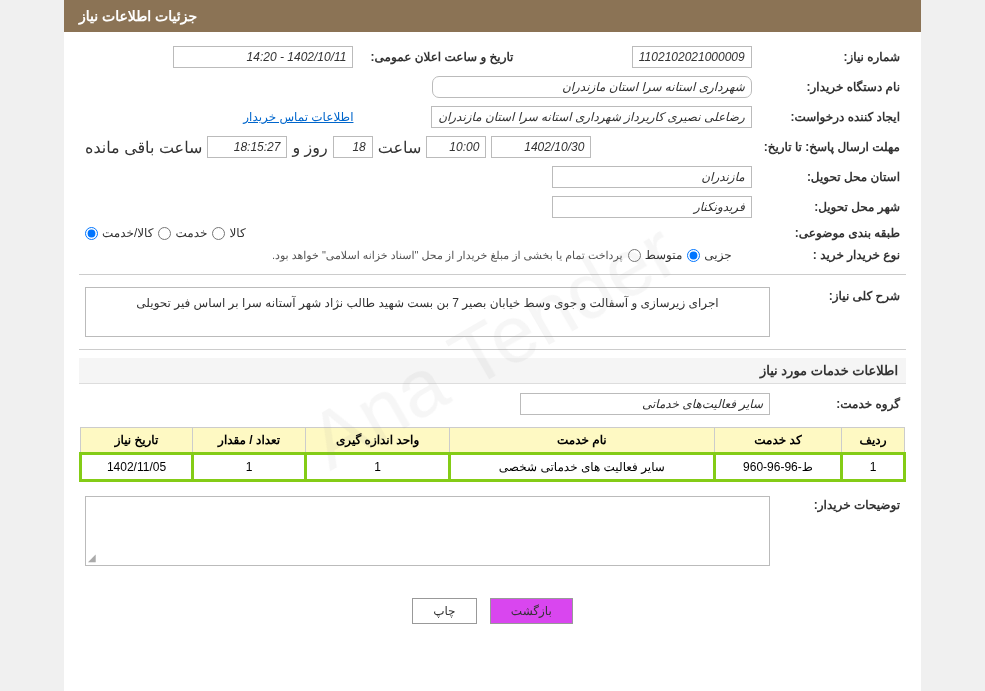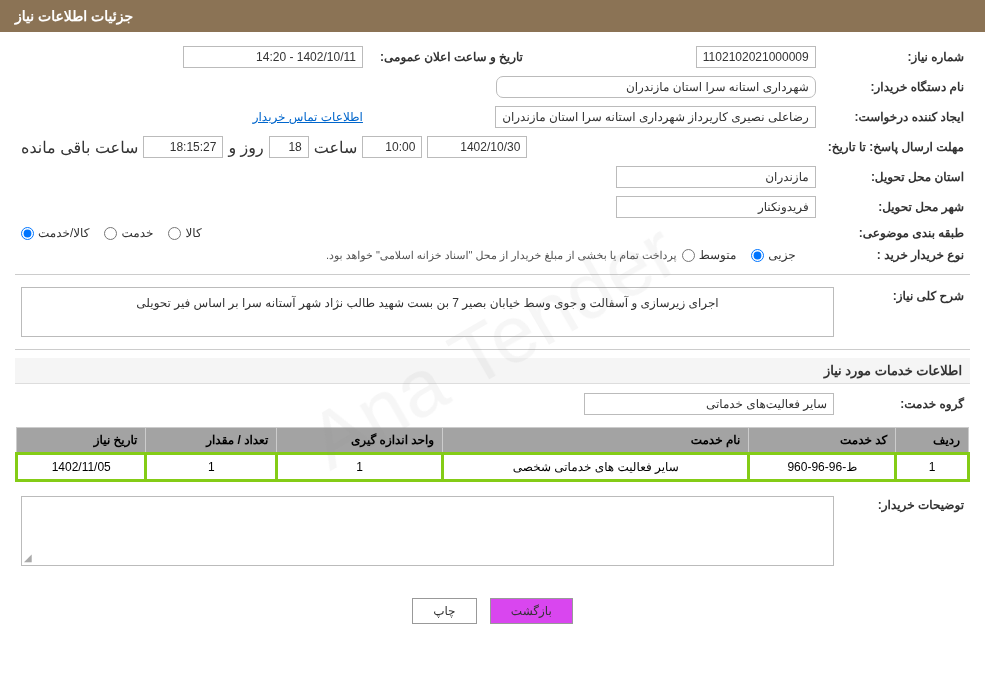--- a/index.html
+++ b/index.html
@@ -3,21 +3,21 @@
   <meta charset="utf-8">
   <style>
     * { box-sizing: border-box; margin: 0; padding: 0; }
     body {
       font-family: Tahoma, Arial, sans-serif;
       font-size: 12px;
       background: #f0f0f0;
       direction: rtl;
     }
     .page-wrapper {
-      width: 985px;
+      width: 857px;
       min-height: 691px;
       background: #fff;
       margin: 0 auto;
     }
     .header-bar {
       background: #8B7355;
       color: #fff;
       text-align: left;
       padding: 8px 15px;
       font-size: 14px;
@@ -50,36 +50,37 @@
     .input-box {
       border: 1px solid #bbb;
       background: #fff;
       padding: 3px 6px;
       display: inline-block;
       min-width: 180px;
       height: 22px;
       font-size: 12px;
       color: #333;
       direction: rtl;
+      font-style: italic;
     }
     .input-box-wide {
       min-width: 320px;
       border-radius: 7px;
     }
     .input-box-narrow {
       min-width: 120px;
     }
     .field-label {
       font-size: 16px;
       color: #333;
     }
     .radio-group {
       display: flex;
       align-items: center;
-      gap: 15px;
+      gap: 5px;
       flex-direction: row-reverse;
     }
     .radio-item {
       display: flex;
       align-items: center;
       gap: 4px;
       flex-direction: row-reverse;
     }
     .link-style {
       color: #0066cc;
@@ -104,24 +105,24 @@
       color: #333;
       border-bottom: 1px solid #ddd;
       margin-bottom: 5px;
     }
     .data-table {
       width: 100%;
       border-collapse: collapse;
       margin-bottom: 10px;
     }
     .data-table th {
-      background: #a3a3a3;
+      background: #fef9c3;
       border: 1px solid #ccc;
       padding: 5px 8px;
-      text-align: right;
+      text-align: center;
       font-size: 12px;
       font-weight: bold;
     }
     .data-table td {
       border: 3px solid #84cc16;
       padding: 5px 8px;
       text-align: center;
       font-size: 12px;
     }
     .data-table tr:nth-child(even) td {

